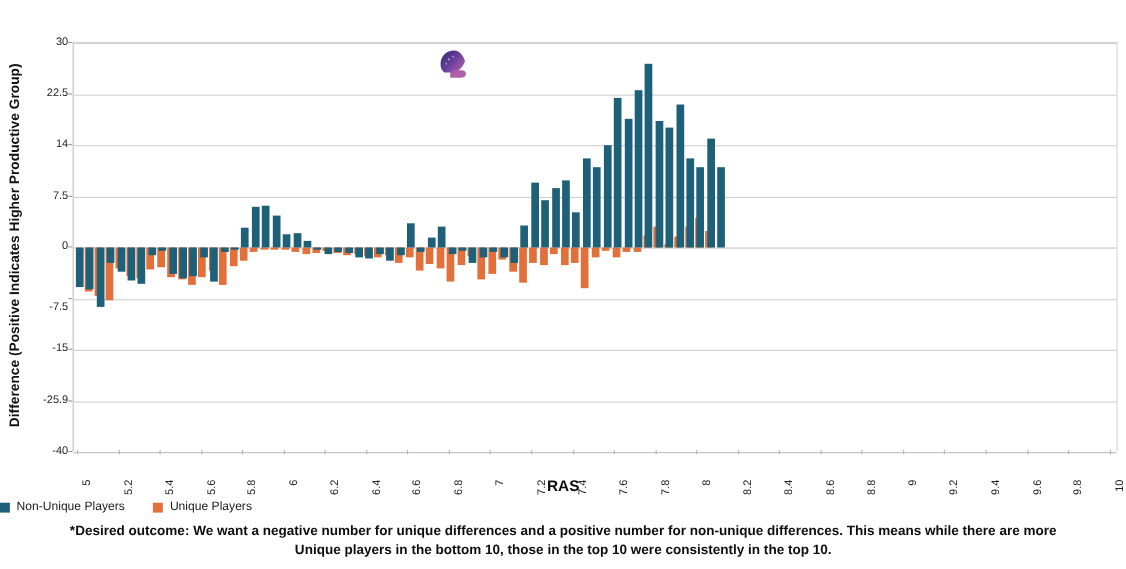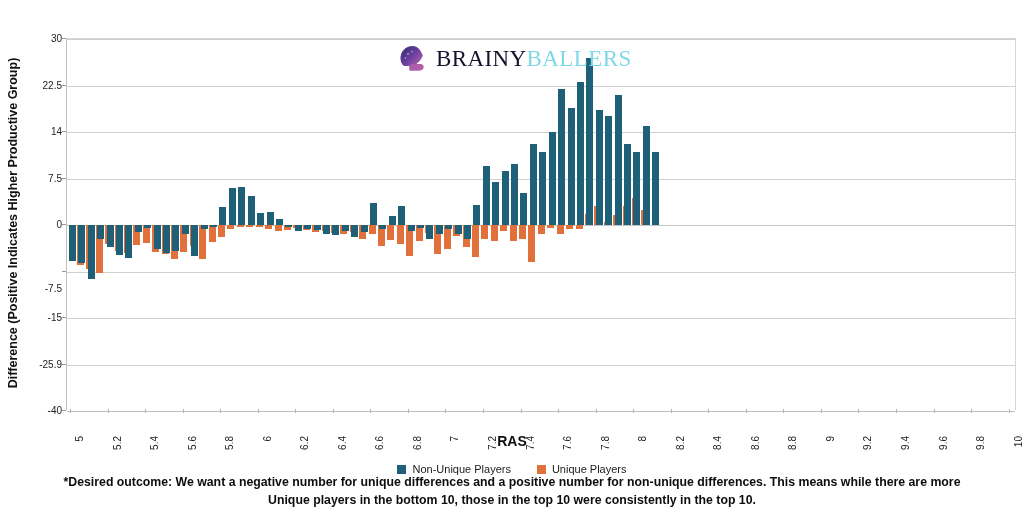--- a/index.html
+++ b/index.html
@@ -164,26 +164,24 @@
     font-size: 14px;
     font-weight: bold;
     color: #0d0d0d;
   }
 
   
   #legend {
     position: absolute;
     top: 455px; left: 0; width: 1024px;
     display: flex;
-    justify-content: center;
     align-items: center;
     gap: 26px;
     font-size: 11px;
     color: #1a1a1a;
-    margin-top: 8px;
   }
   .legend-item { display: flex; align-items: center; gap: 6px; }
   .legend-swatch { width: 9px; height: 9px; display:block; }
 
   
   #footnote {
     position: absolute;
     top: 474px; left: 48px; width: 928px;
     text-align: center;
     font-size: 12.3px;
@@ -206,21 +204,21 @@
       <div class="ytick" style="top: 0px;">30</div>
       <div class="ytick-mark" style="top: 0px;"></div>
       <div class="ytick" style="top: 46.5px;">22.5</div>
       <div class="ytick-mark" style="top: 46.5px;"></div>
       <div class="ytick" style="top: 93px;">14</div>
       <div class="ytick-mark" style="top: 93px;"></div>
       <div class="ytick" style="top: 139.5px;">7.5</div>
       <div class="ytick-mark" style="top: 139.5px;"></div>
       <div class="ytick" style="top: 186px;">0</div>
       <div class="ytick-mark" style="top: 186px;"></div>
-      <div class="ytick" style="top: 250px;">-7.5</div>
+      <div class="ytick" style="top: 241px;">-7.5</div>
       <div class="ytick-mark" style="top: 232.5px;"></div>
       <div class="ytick" style="top: 279px;">-15</div>
       <div class="ytick-mark" style="top: 279px;"></div>
       <div class="ytick" style="top: 325.5px;">-25.9</div>
       <div class="ytick-mark" style="top: 325.5px;"></div>
       <div class="ytick" style="top: 372px;">-40</div>
       <div class="ytick-mark" style="top: 372px;"></div>
     </div>
 
   <div id="plot-wrap">
@@ -537,23 +535,20 @@
           <stop offset="45%" stop-color="#6b3f9e"></stop>
           <stop offset="100%" stop-color="#d36fb5"></stop>
         </linearGradient>
       </defs>
       <path d="M17 4 C9.5 4 4.5 9.5 4.5 16.5 C4.5 20 6 22.5 8 24 L13.5 24 L13.5 28.5 L23 28.5 C26 28.5 27.5 27 27.5 25 C27.5 23.4 26.3 22 24.3 22 L20.5 22 C23.5 20 25.5 17 26.8 13.6 C24.8 8 21.4 4 17 4 Z" fill="url(#hg)"></path>
       <path d="M13.5 24 L13.5 28.5 L23 28.5 C26 28.5 27.5 27 27.5 25 C27.5 23.4 26.3 22 24.3 22 L15.5 22 Z" fill="#b05fa8" opacity="0.85"></path>
       <circle cx="12" cy="12" r="1" fill="#ffffff" opacity="0.5"></circle>
       <circle cx="16" cy="9.5" r="0.9" fill="#ffffff" opacity="0.45"></circle>
       <circle cx="9.5" cy="16" r="0.9" fill="#ffffff" opacity="0.4"></circle>
     </svg>
-    <div id="logo-text">
-      <span class="brainy">BRAINY</span><span class="ballers">BALLERS</span>
-    </div>
   </div>
 
   <div id="x-ticks">
       <div class="xtick-mark" style="left: 4px;"></div>
       <div class="xtick" style="left: 8px; top: 26px;">5</div>
       <div class="xtick-mark" style="left: 42px;"></div>
       <div class="xtick" style="left: 46px; top: 26px;">5.2</div>
       <div class="xtick-mark" style="left: 79px;"></div>
       <div class="xtick" style="left: 83px; top: 26px;">5.4</div>
       <div class="xtick-mark" style="left: 117px;"></div>

